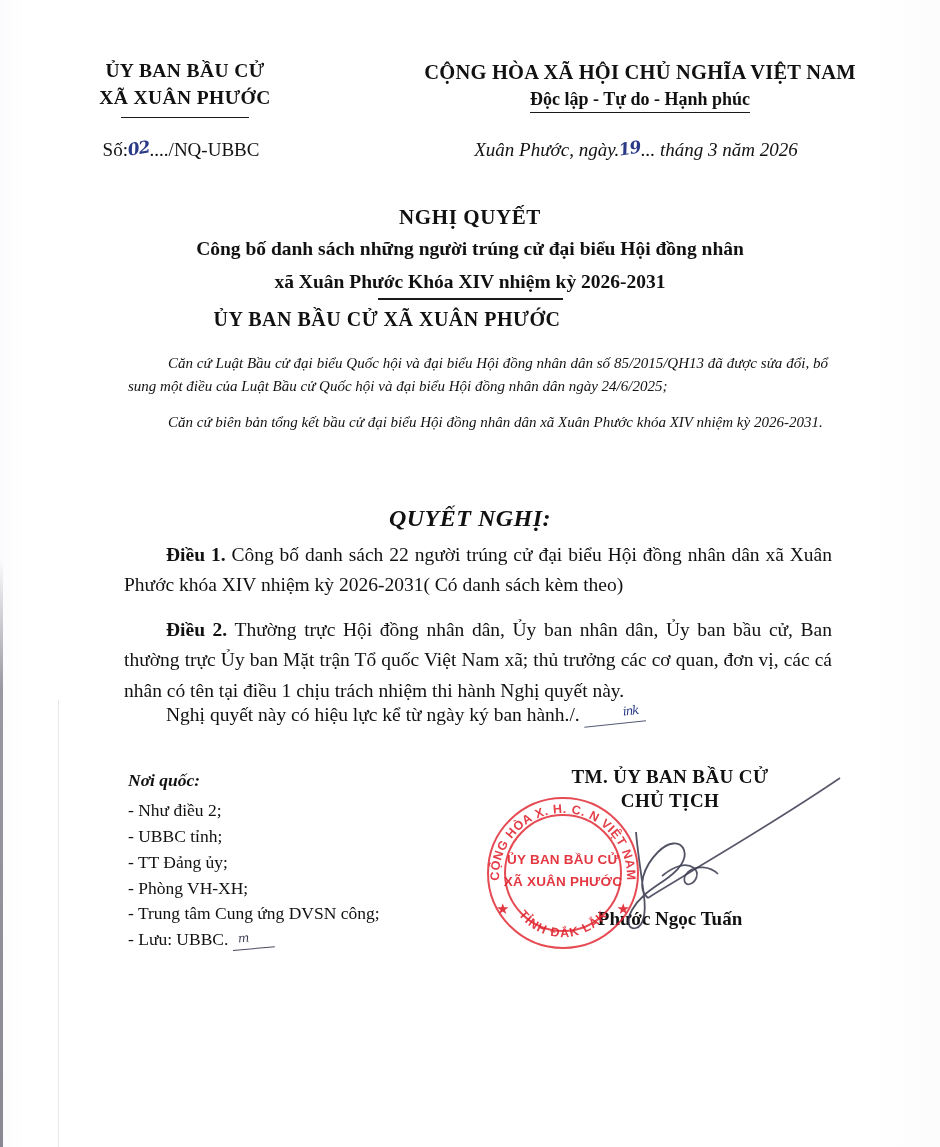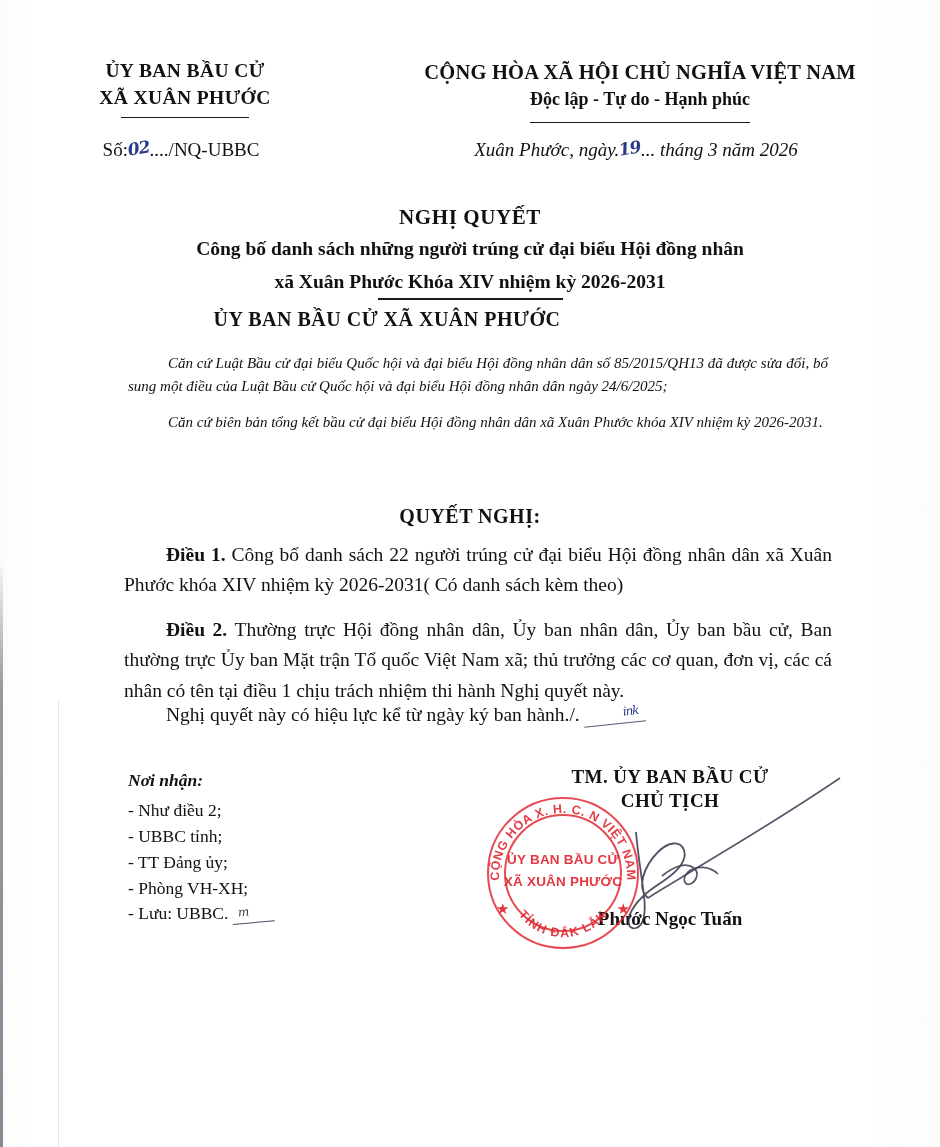--- a/index.html
+++ b/index.html
@@ -68,21 +68,21 @@
   .hdr-line.big {
     font-size: 20.5px;
     letter-spacing: .2px;
   }
   .hdr-sub {
     font-weight: bold;
     font-size: 18px;
     margin-top: 3px;
     display: inline-block;
     border-bottom: 1.6px solid #1a1a1a;
-    padding-bottom: 12px;
+    padding-bottom: 2px;
   }
   .rule-short {
     width: 128px;
     height: 1.6px;
     background: #1a1a1a;
     margin: 5px auto 0;
   }
 
   
   .meta {
@@ -169,22 +169,23 @@
   .basis p { margin: 0 0 12px 0; text-indent: 40px; }
   #basis-wrap { top: 352px; }
 
   .resolve-head {
     position: absolute;
     top: 505px;
     left: 0;
     width: 940px;
     text-align: center;
     font-weight: bold;
-    font-size: 20px;
+    font-size: 24px;
     letter-spacing: .5px;
+    font-style: italic;
   }
 
   .articles {
     position: absolute;
     left: 124px;
     top: 540px;
     width: 708px;
     font-size: 19.5px;
     line-height: 1.56;
     text-align: justify;
@@ -390,26 +391,27 @@
   <div class="articles">
     <p><b>Điều 1.</b><span> Công bố danh sách 22 người trúng cử đại biểu Hội đồng nhân dân xã Xuân Phước khóa XIV nhiệm kỳ 2026-2031( Có danh sách kèm theo)</span></p>
     <p><b>Điều 2.</b><span> Thường trực Hội  đồng nhân dân, Ủy ban nhân dân, Ủy ban bầu cử, Ban thường trực Ủy ban Mặt trận Tổ quốc Việt Nam xã; thủ trưởng các cơ quan, đơn vị, các cá nhân có tên tại điều 1 chịu trách nhiệm thi hành Nghị quyết này.</span></p>
   </div>
 
   <div class="effect">
     <span>Nghị quyết này có hiệu lực kể từ ngày ký ban hành./.</span><span class="initial-mark">ink</span>
   </div>
 
   <div class="recipients">
-    <div class="rh">Nơi nhận:</div>
+    <div class="rh">Nơi quốc:</div>
     <ul>
       <li>- Như điều 2;</li>
       <li>- UBBC tỉnh;</li>
       <li>- TT Đảng ủy;</li>
       <li>- Phòng VH-XH;</li>
+      <li>- Trung tâm Cung ứng DVSN công;</li>
       <li><span>- Lưu: UBBC.</span><span class="lastmark">m</span></li>
     </ul>
   </div>
 
   <div class="sign-block">
     <div class="sign-title">TM. ỦY BAN BẦU CỬ</div>
     <div class="sign-role">CHỦ TỊCH</div>
     <div class="sign-name">Phước Ngọc Tuấn</div>
   </div>
 

